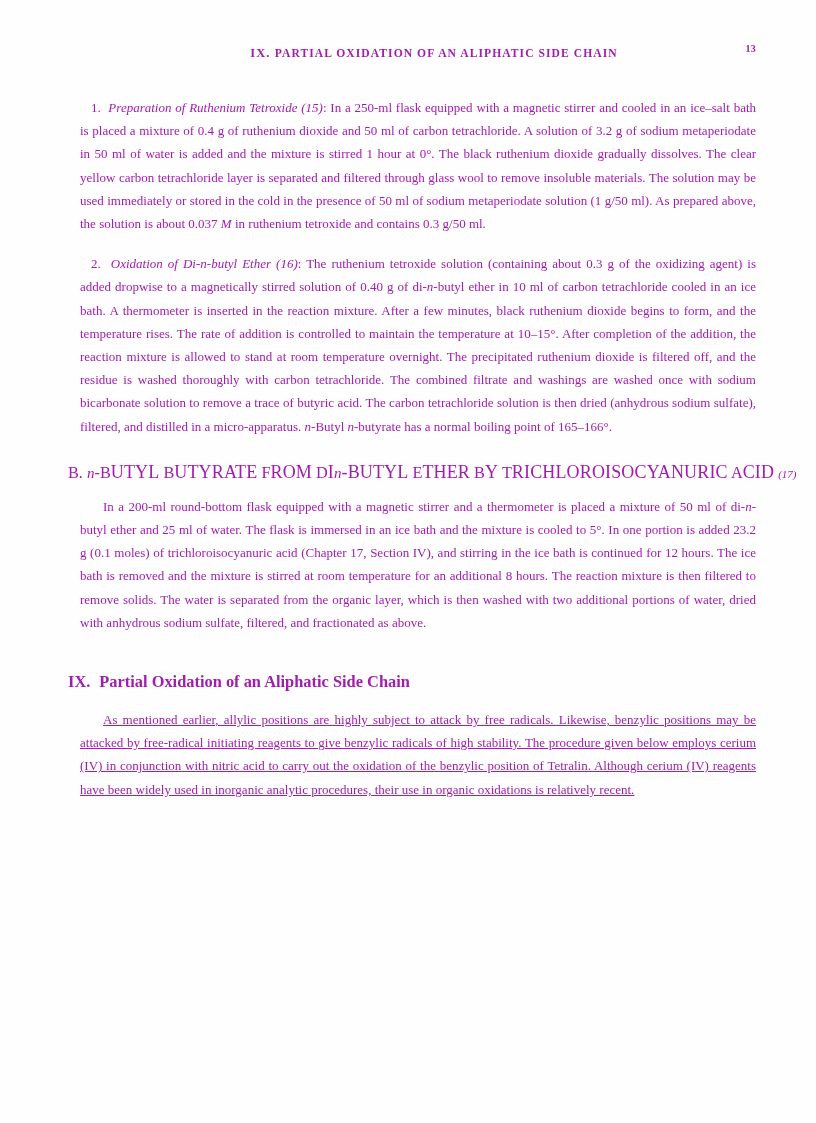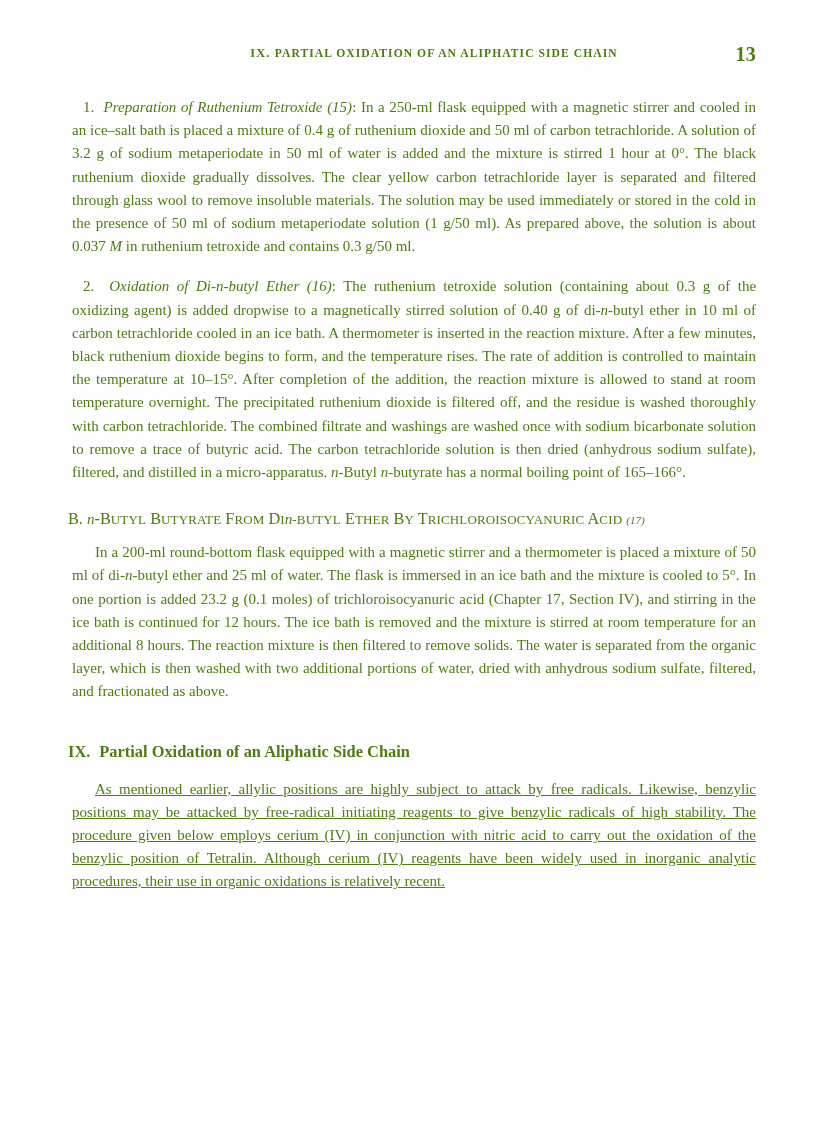--- a/index.html
+++ b/index.html
@@ -7,21 +7,21 @@
     padding: 0;
     background: #ffffff;
   }
   .page {
     position: relative;
     width: 816px;
     height: 1123px;
     background: #fefefe;
     overflow: hidden;
     font-family: "Liberation Serif", "DejaVu Serif", serif;
-    color: #4d7c0f;
+    color: #a21caf;
     box-sizing: border-box;
   }
   
   .running-head {
     position: absolute;
     left: 68px;
     top: 46px;
     width: 688px;
     display: flex;
     align-items: baseline;
@@ -37,33 +37,33 @@
     margin-left: 44px;
   }
   .rh-title .rh-small {
     font-size: 11.6px;
   }
   .page-number {
     position: absolute;
     right: 0;
     top: -3px;
     font-weight: bold;
-    font-size: 20px;
+    font-size: 10px;
     letter-spacing: 0.2px;
   }
   
   .content {
     position: absolute;
     left: 68px;
     top: 96px;
     width: 688px;
   }
   p.body {
-    margin: 0 0 17px 4px;
-    font-size: 15px;
+    margin: 0 0 17px 12px;
+    font-size: 13px;
     line-height: 23.2px;
     text-align: justify;
     text-justify: inter-word;
     -webkit-hyphens: none;
     hyphens: none;
   }
   p.numbered {
     text-indent: 11px;
   }
   p.indented {
@@ -82,21 +82,21 @@
     margin: 23px 0 9px 0;
     font-size: 16.1px;
     line-height: 23px;
     text-align: left;
     white-space: nowrap;
   }
   .head-smallcaps .cap {
     font-size: 16.3px;
   }
   .head-smallcaps .sc {
-    font-size: 13px;
+    font-size: 18px;
     letter-spacing: 0.15px;
   }
   .head-smallcaps .ital-n {
     font-style: italic;
     font-size: 15.1px;
   }
   .head-smallcaps .refnum {
     font-style: italic;
     font-size: 11px;
   }

